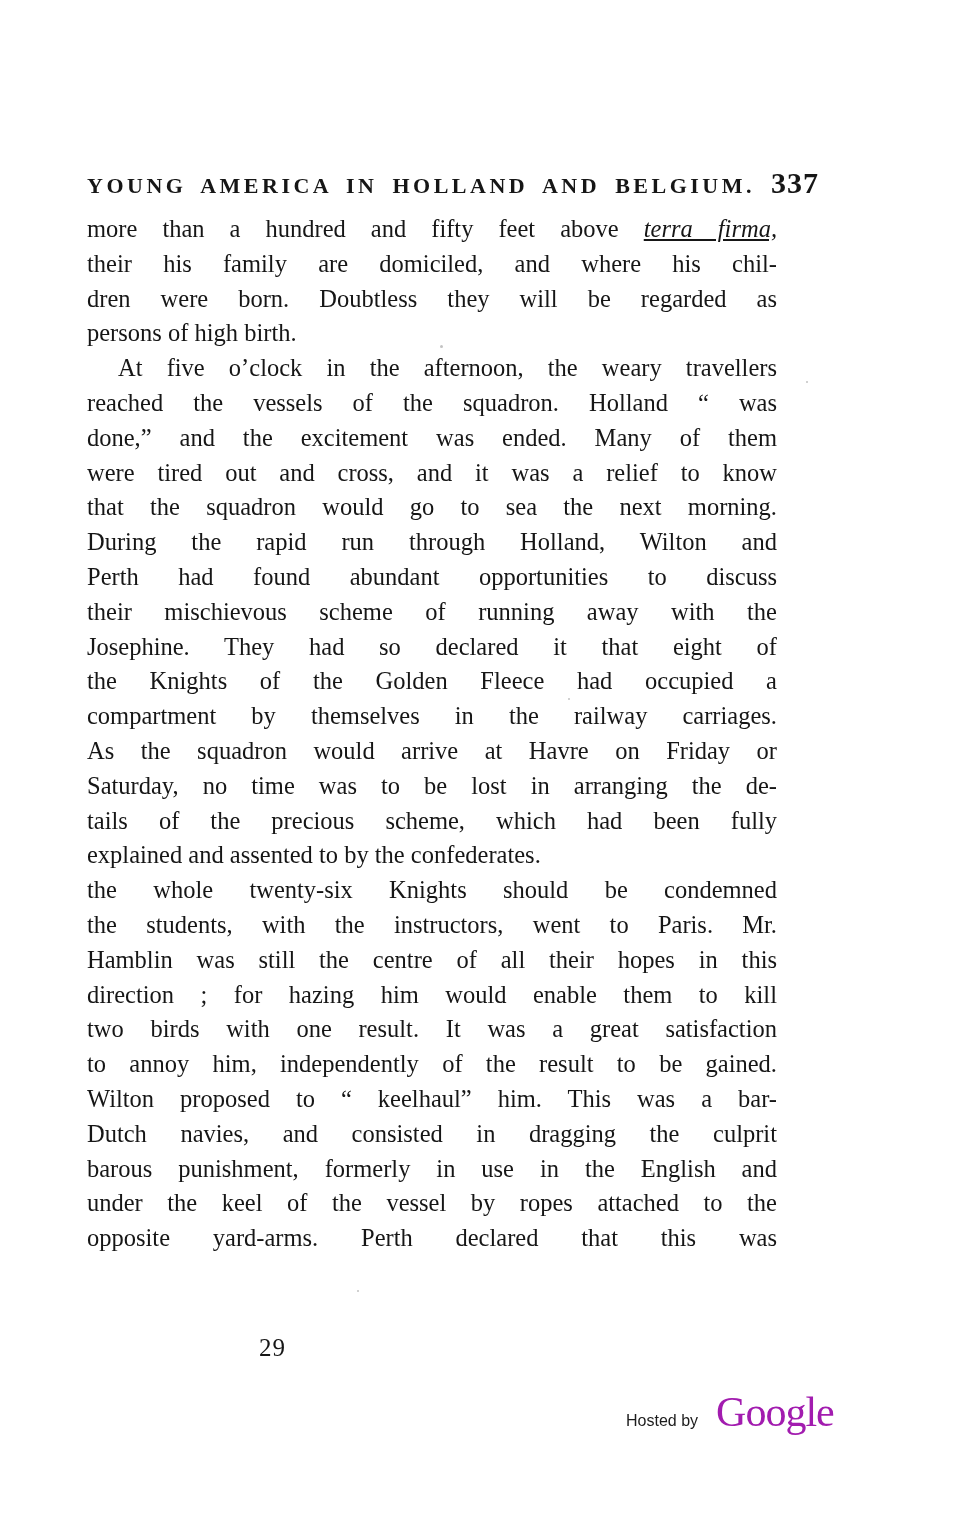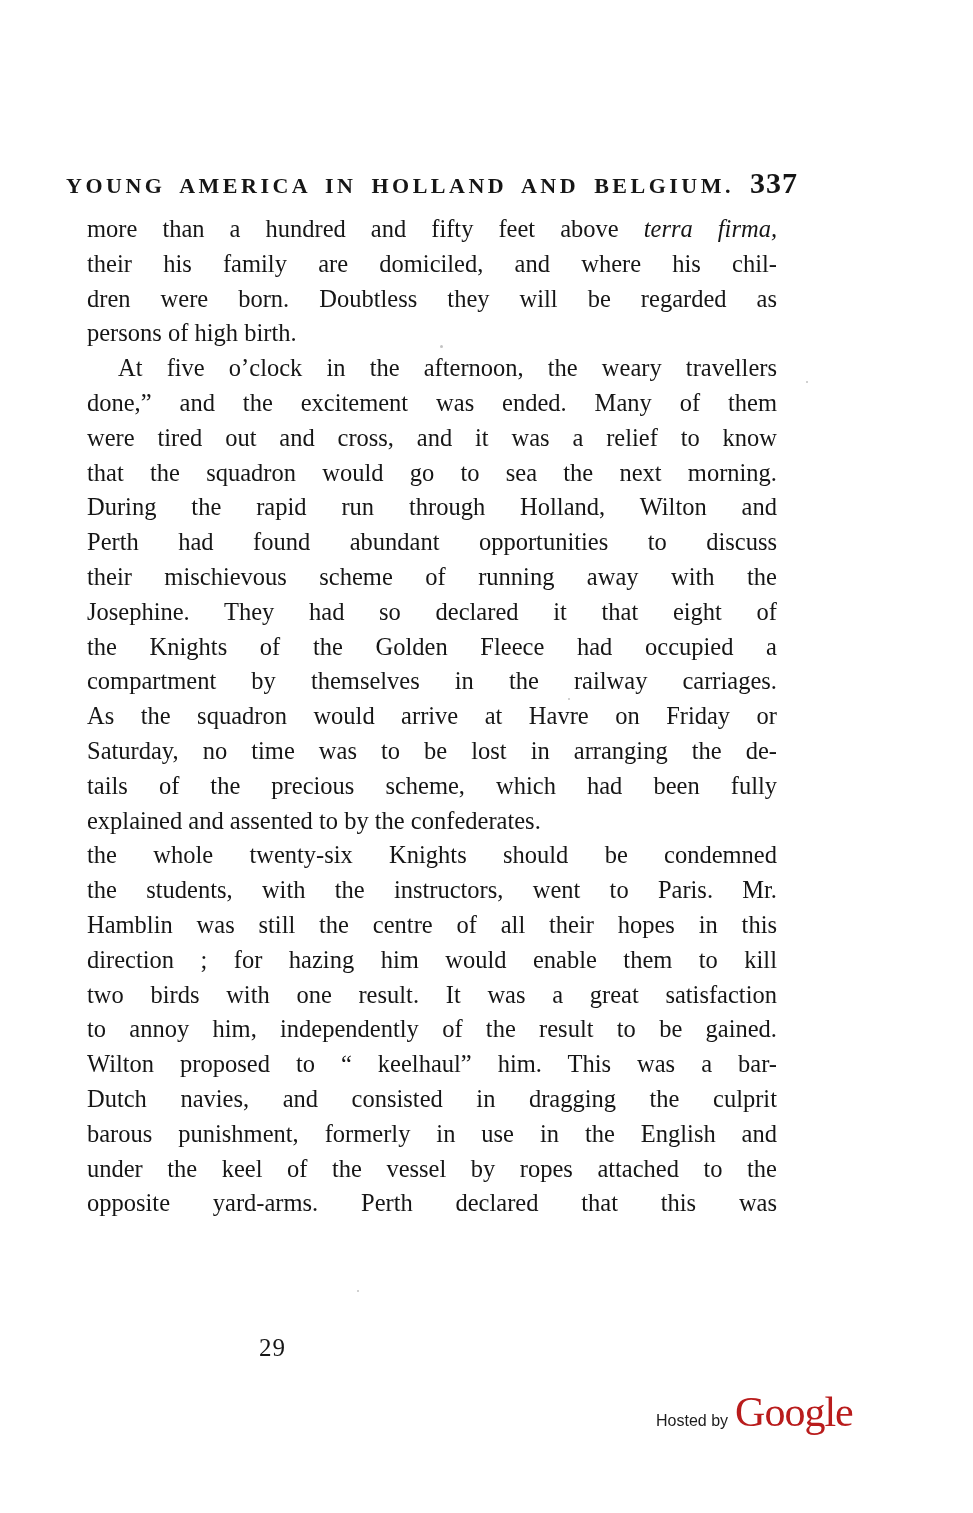--- a/index.html
+++ b/index.html
@@ -16,21 +16,21 @@
     font-family: "Liberation Serif", "DejaVu Serif", serif;
     overflow: hidden;
   }
   
   .running-header {
     position: absolute;
     left: 87px;
     top: 166px;
     width: 690px;
     display: flex;
-    justify-content: center;
+    justify-content: space-between;
     align-items: baseline;
     gap: 16px;
     white-space: nowrap;
   }
   .running-header .title {
     font-size: 22px;
     font-weight: 700;
     letter-spacing: 3.5px;
     word-spacing: 6px;
   }
@@ -54,49 +54,49 @@
     text-align-last: justify;
     -moz-text-align-last: justify;
     height: 34.8px;
     overflow: visible;
   }
   .line.indent { padding-left: 31px; }
   .line.no-justify {
     text-align-last: left;
     -moz-text-align-last: left;
   }
-  .line i { font-style: italic; }
+  .line i { font-style: italic; text-decoration: underline; }
   
   .signature-mark {
     position: absolute;
     left: 259px;
     top: 1334px;
     font-size: 25px;
     letter-spacing: 1px;
   }
   
   .google-watermark {
     position: absolute;
-    left: 656px;
+    left: 626px;
     top: 1388px;
     display: flex;
     align-items: baseline;
-    gap: 7px;
+    gap: 18px;
     white-space: nowrap;
   }
   .hosted-by-label {
     font-family: "Liberation Sans", "DejaVu Sans", sans-serif;
     font-size: 16px;
     color: #1c1c1c;
   }
   .google-logo-text {
     font-family: "Liberation Serif", "DejaVu Serif", serif;
     font-size: 42px;
     letter-spacing: -1px;
-    color: #b91c1c;
+    color: #a21caf;
   }
   
   .speckle {
     position: absolute;
     width: 3px;
     height: 3px;
     border-radius: 50%;
     background: #777;
     opacity: 0.45;
   }
@@ -119,20 +119,21 @@
   <div class="page-body">
 
   <div class="paragraph">
         <div class="line"><span>more than a hundred and fifty feet above </span><i>terra firma,</i></div>
         <div class="line"><span>their his family are domiciled, and where his chil-</span></div>
         <div class="line"><span>dren were born.  Doubtless they will be regarded as</span></div>
         <div class="line no-justify"><span>persons of high birth.</span></div>
       </div>
       <div class="paragraph">
         <div class="line indent"><span>At five o’clock in the afternoon, the weary travellers</span></div>
+        <div class="line"><span>reached the vessels of the squadron.  Holland “ was</span></div>
         <div class="line"><span>done,” and the excitement was ended.  Many of them</span></div>
         <div class="line"><span>were tired out and cross, and it was a relief to know</span></div>
         <div class="line"><span>that the squadron would go to sea the next morning.</span></div>
         <div class="line"><span>During the rapid run through Holland, Wilton and</span></div>
         <div class="line"><span>Perth had found abundant opportunities to discuss</span></div>
         <div class="line"><span>their mischievous scheme of running away with the</span></div>
         <div class="line"><span>Josephine.  They had so declared it that eight of</span></div>
         <div class="line"><span>the Knights of the Golden Fleece had occupied a</span></div>
         <div class="line"><span>compartment by themselves in the railway carriages.</span></div>
         <div class="line"><span>As the squadron would arrive at Havre on Friday or</span></div>

